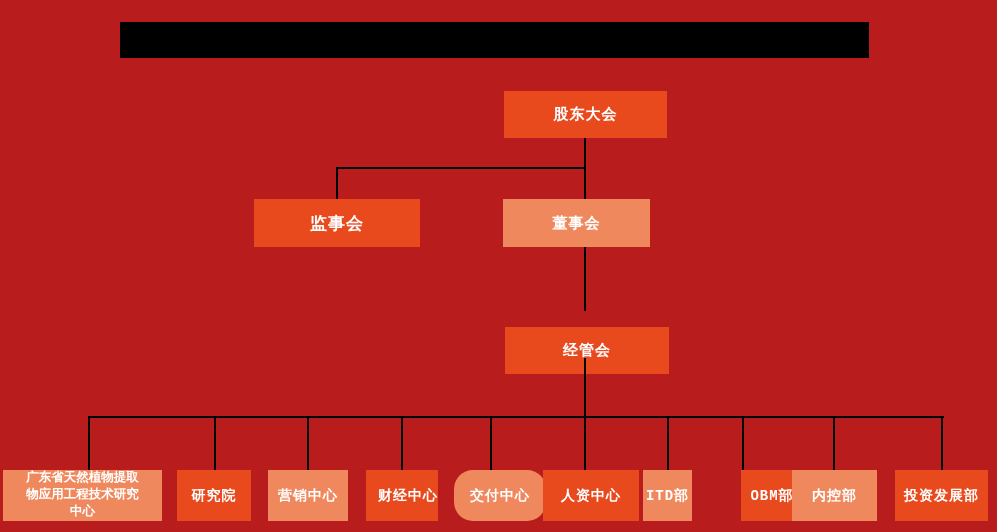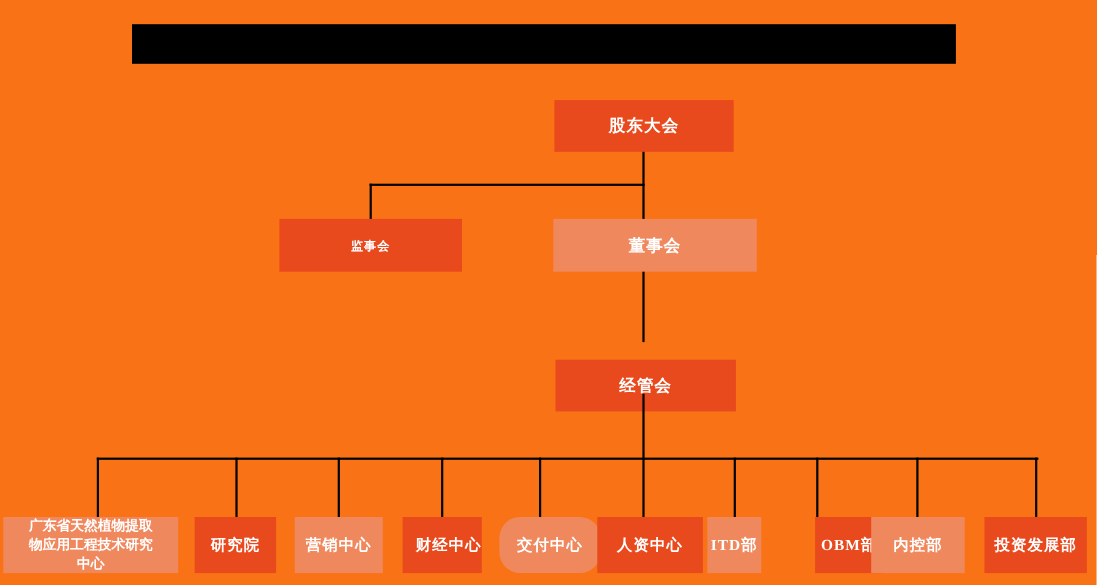--- a/index.html
+++ b/index.html
@@ -1,22 +1,22 @@
 <!DOCTYPE html>
 <html><head>
 <meta charset="utf-8">
 <style>
   html, body { margin: 0; padding: 0; background: #ffffff; }
   .canvas {
     position: relative;
     width: 997px;
     height: 532px;
-    background: #f97316;
+    background: #b91c1c;
     overflow: hidden;
-    font-family: Liberation Serif, serif;
+    font-family: Liberation Mono, monospace;
   }
   .redaction-bar {
     position: absolute;
     left: 120px; top: 22px;
     width: 749px; height: 36px;
     background: #000000;
   }
   .node {
     position: absolute;
     display: flex;
@@ -27,22 +27,22 @@
     text-align: center;
     box-sizing: border-box;
     letter-spacing: 1px;
   }
   .dark  { background: #e8491d; }
   .light { background: #f0885e; }
   .hline, .vline { position: absolute; background: #000000; }
 
   
   .n-shareholders { left: 504px; top:  91px; width: 163px; height: 47px; font-size: 15px; }
-  .n-supervisory  { left: 254px; top: 199px; width: 166px; height: 48px; font-size: 11px; }
-  .n-board        { left: 503px; top: 199px; width: 185px; height: 48px; font-size: 15px; }
+  .n-supervisory  { left: 254px; top: 199px; width: 166px; height: 48px; font-size: 17px; }
+  .n-board        { left: 503px; top: 199px; width: 147px; height: 48px; font-size: 15px; }
   .n-management   { left: 505px; top: 327px; width: 164px; height: 47px; font-size: 15px; }
 
   
   .dept { top: 470px; height: 51px; font-size: 14px; }
   .d1  { left:   3px; width: 159px; font-size: 12.5px; line-height: 1.35; padding: 0 21px; letter-spacing: 0; }
   .d2  { left: 177px; width:  74px; }
   .d3  { left: 268px; width:  80px; }
   .d4  { left: 366px; width:  72px; justify-content: flex-end; }
   .d5  { left: 454px; width:  92px; border-radius: 19px; }
   .d6  { left: 543px; width:  96px; }

